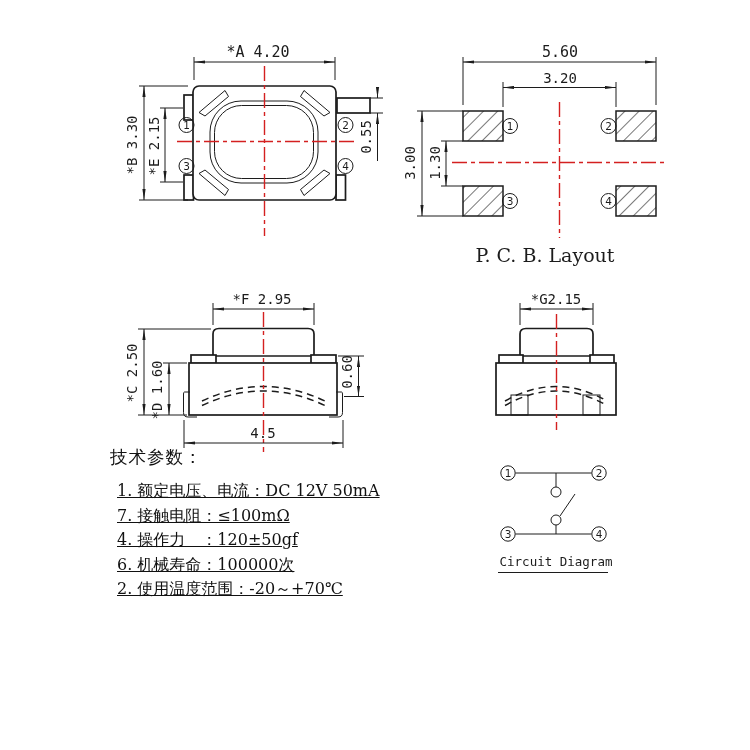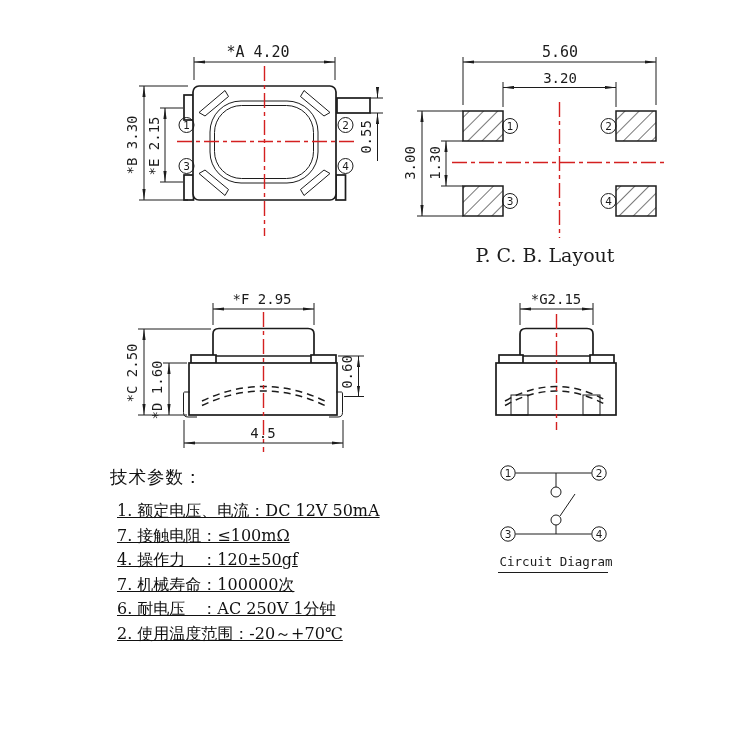--- a/index.html
+++ b/index.html
@@ -9,21 +9,21 @@
   .dim-text{font-family:"DejaVu Sans Mono","Liberation Mono",monospace;font-size:14px;fill:#1c1c1c;}
   .dim-text-big{font-family:"DejaVu Sans Mono","Liberation Mono",monospace;font-size:15px;fill:#1c1c1c;}
   .pin-num{font-family:"DejaVu Sans","Liberation Sans",sans-serif;font-size:10.5px;fill:#1c1c1c;}
   .caption{font-family:"DejaVu Serif","Liberation Serif",serif;font-size:19px;fill:#1c1c1c;}
   .circuit-caption{font-family:"DejaVu Sans Mono","Liberation Mono",monospace;font-size:12.5px;fill:#1c1c1c;}
   .outline{fill:#ffffff;stroke:#1c1c1c;stroke-width:1.7;}
   .thin{fill:none;stroke:#1c1c1c;stroke-width:1;}
   .dimline{fill:none;stroke:#1c1c1c;stroke-width:1;}
   .centerline{fill:none;stroke:#d42020;stroke-width:1.4;stroke-dasharray:15 4 4 4;}
   .dashedarc{fill:none;stroke:#1c1c1c;stroke-width:1.5;stroke-dasharray:7 5;}
-  .specs{position:absolute;left:110px;top:466px;width:330px;color:#111;}
+  .specs{position:absolute;left:110px;top:446px;width:330px;color:#111;}
   .specs-title{font-size:17.5px;line-height:22px;margin-bottom:11px;letter-spacing:1px;}
   .spec-line{font-size:16px;line-height:24.5px;padding-left:7px;white-space:nowrap;text-decoration:underline;}
 </style>
 </head>
 <body>
 
 <div class="page">
 
 <svg width="750" height="750" viewBox="0 0 750 750">
   <defs>
@@ -231,18 +231,17 @@
     <text class="circuit-caption" x="556" y="566" text-anchor="middle">Circuit Diagram</text>
     <line class="thin" stroke-width="1.3" x1="498" y1="572.5" x2="608" y2="572.5"></line>
   </g>
 </svg>
 
 <div class="specs">
   <div class="specs-title">技术参数：</div>
   <div class="spec-line">1. 额定电压、电流：DC 12V 50mA</div>
   <div class="spec-line">7. 接触电阻：≤100mΩ</div>
   <div class="spec-line">4. 操作力　：120±50gf</div>
-  <div class="spec-line">7. 机械寿命：100000次</div>
-  <div class="spec-line">6. 耐电压　：AC 250V 1分钟</div>
+  <div class="spec-line">6. 机械寿命：100000次</div>
   <div class="spec-line">2. 使用温度范围：-20～+70℃</div>
 </div>
 
 </div>
 
 </body></html>

